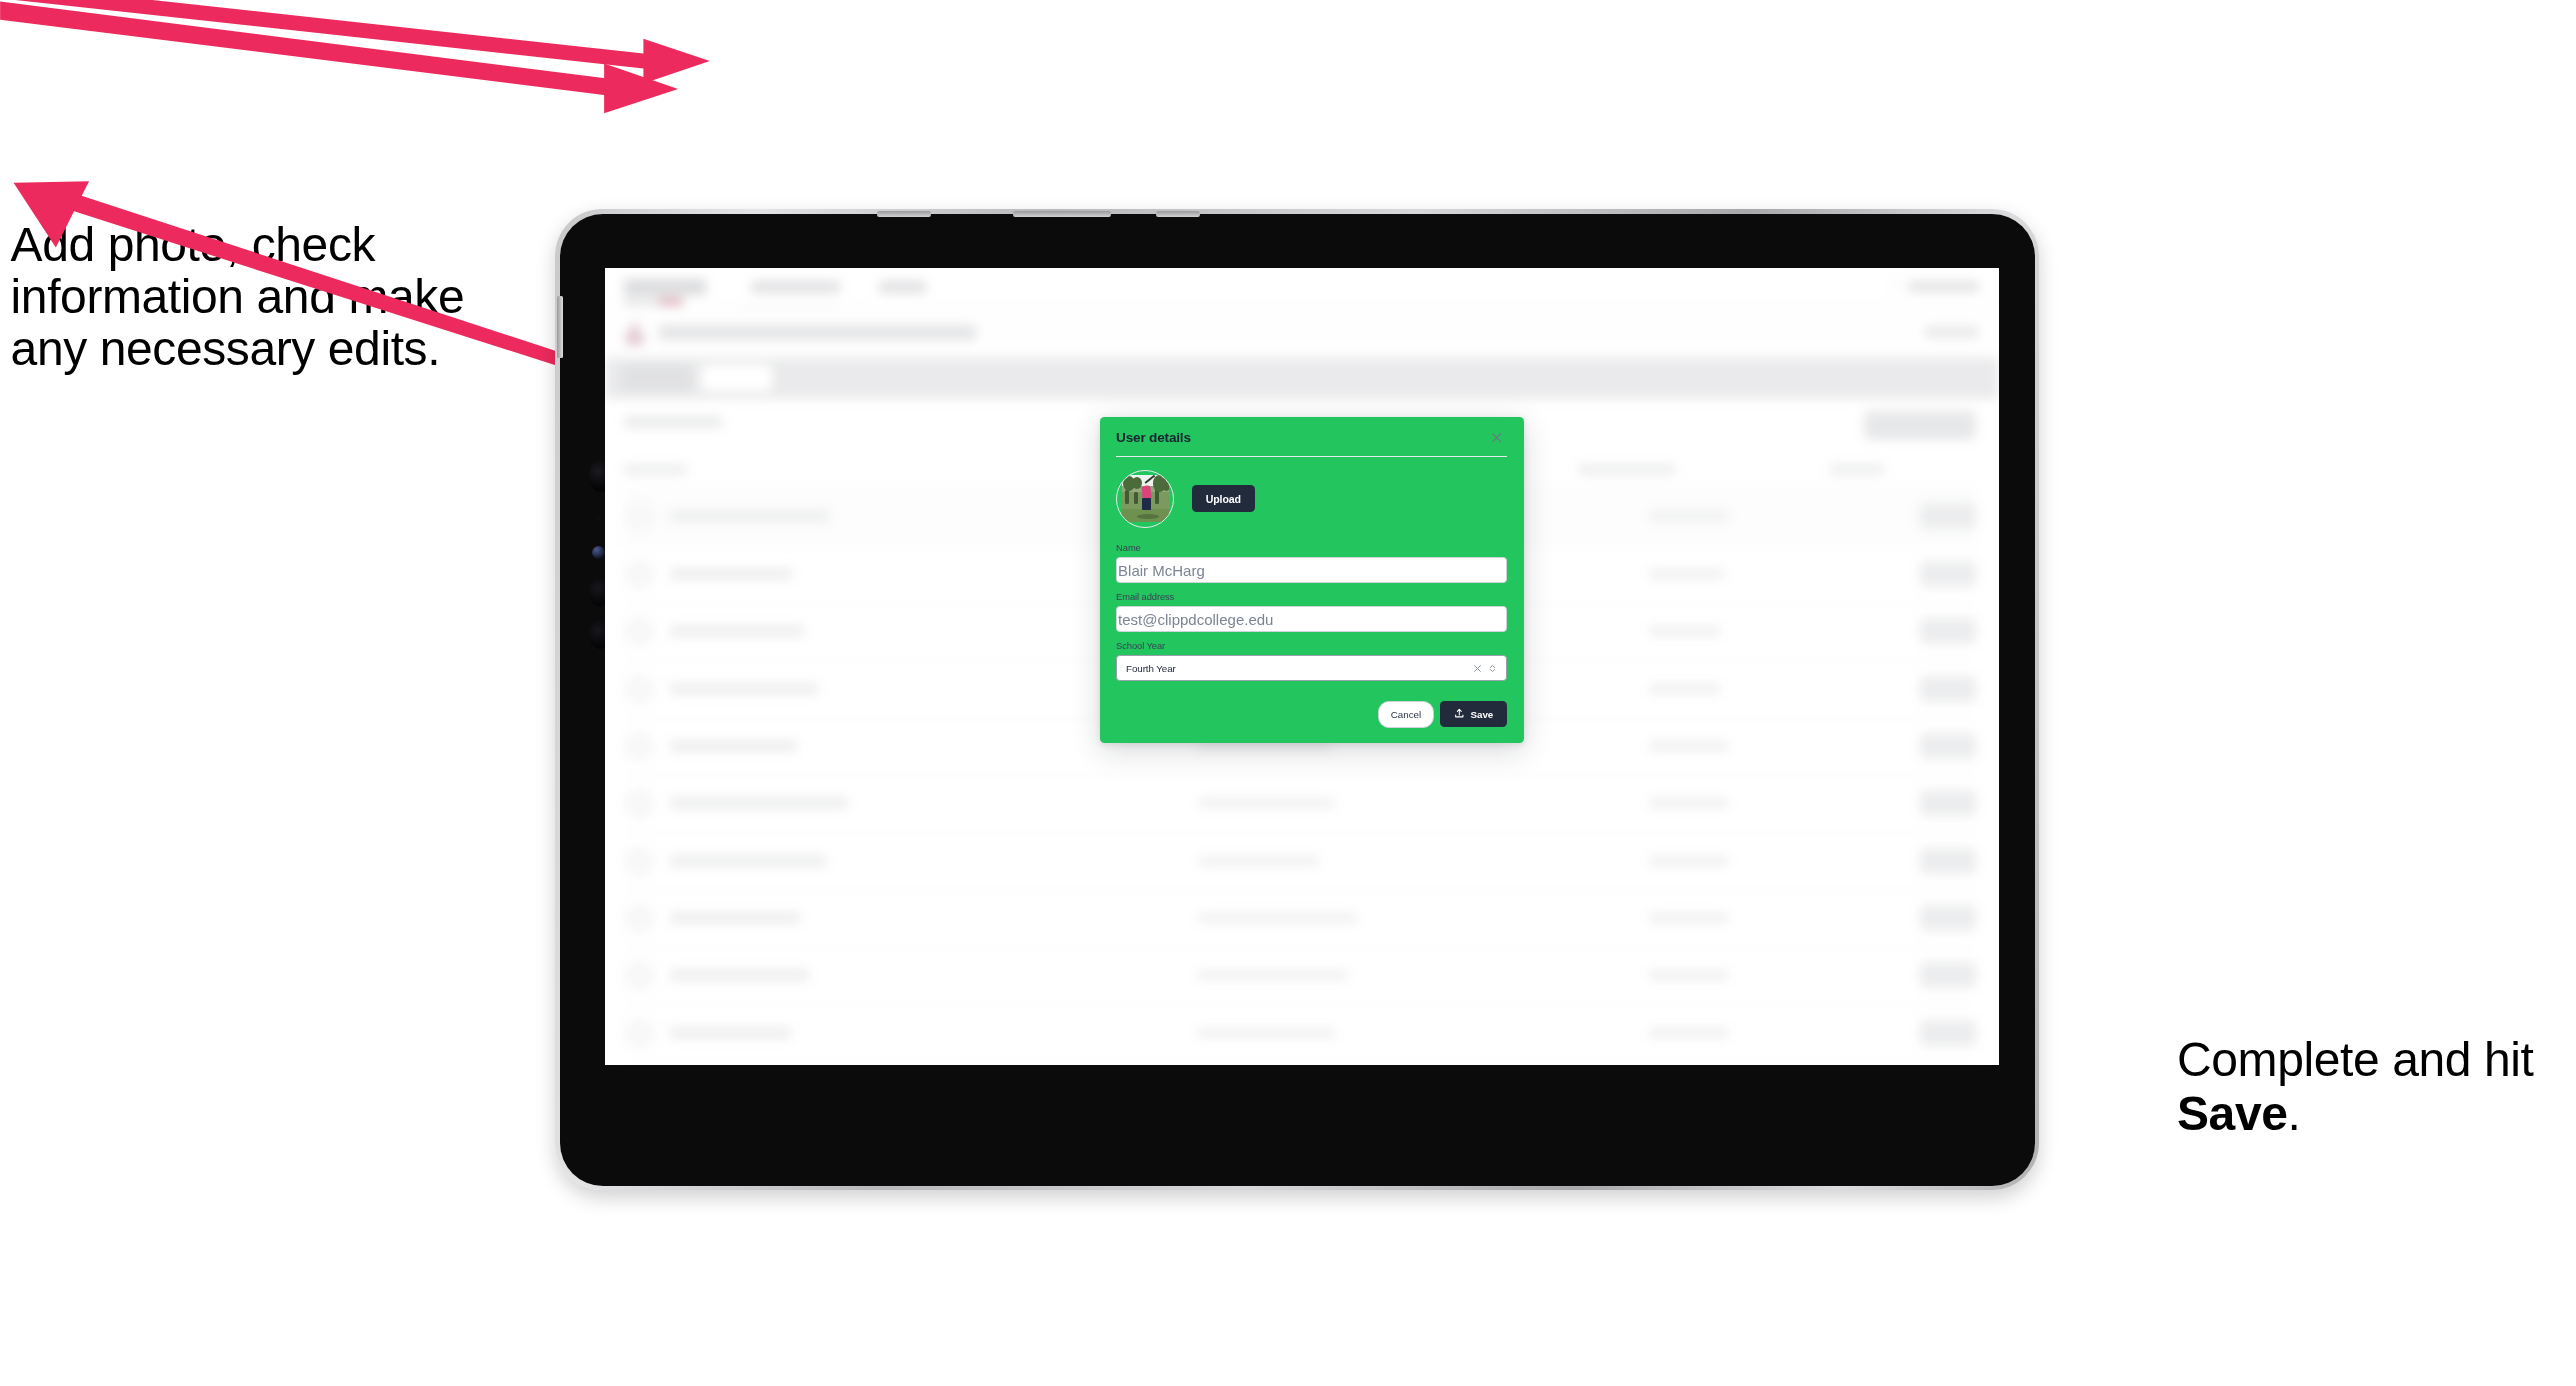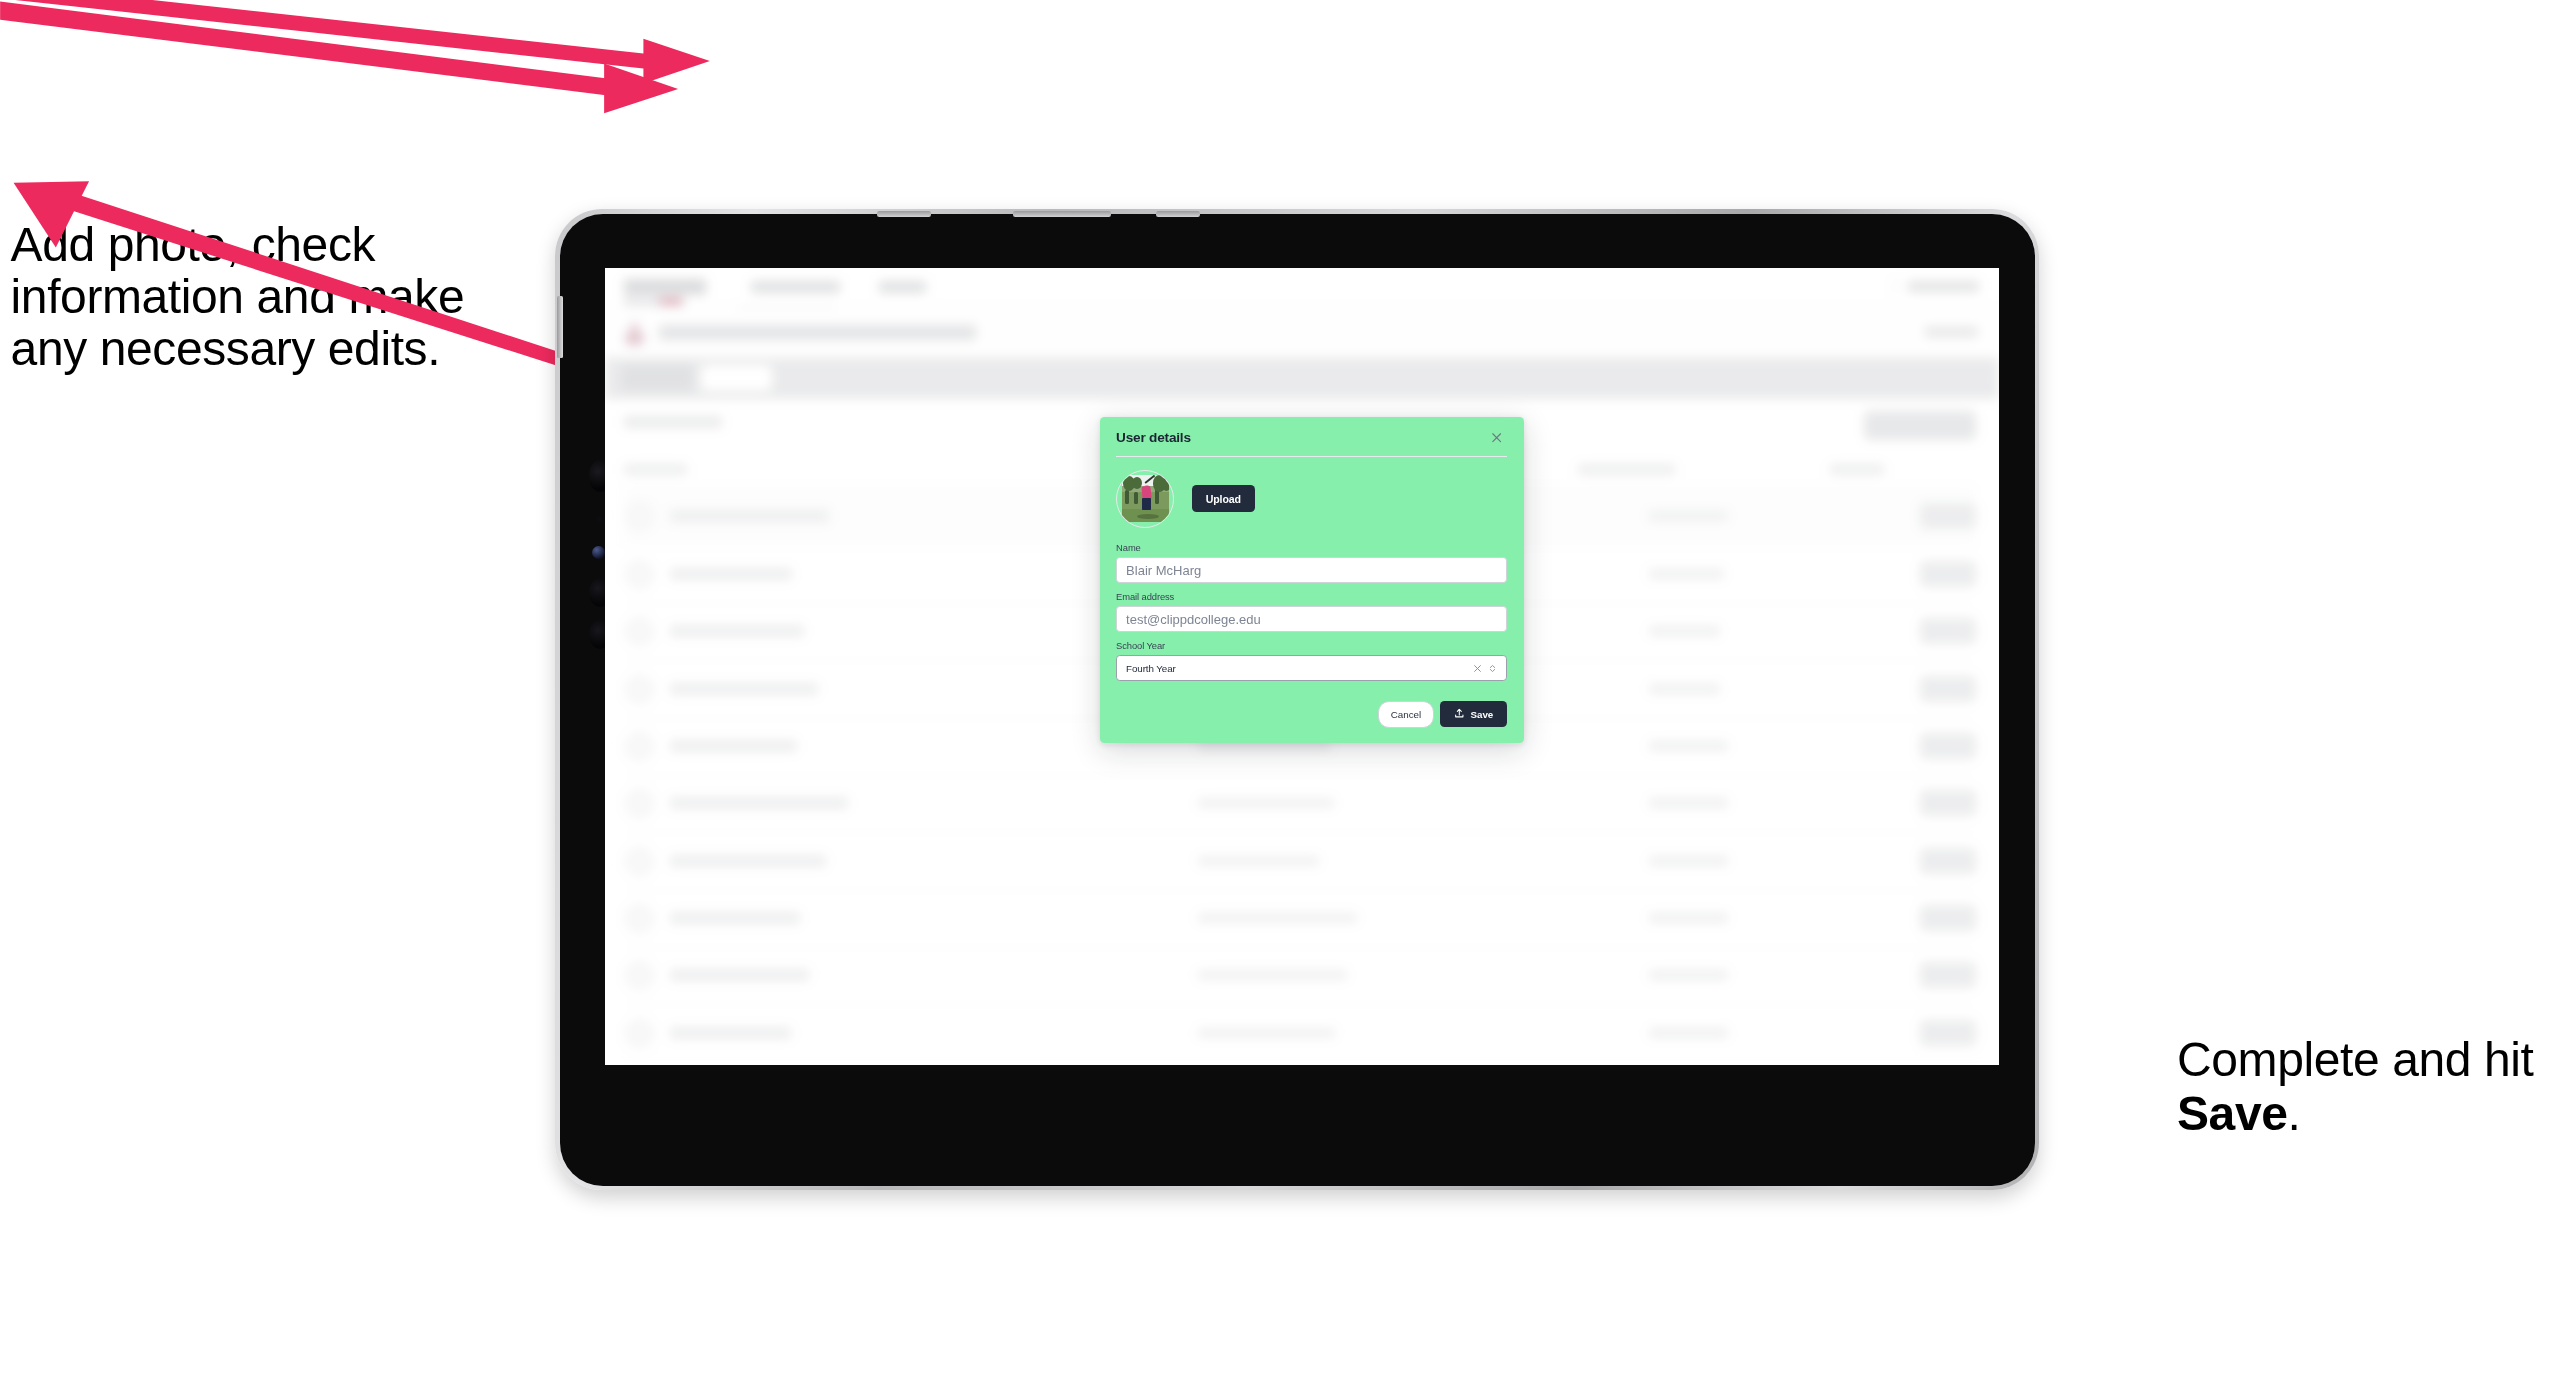--- a/index.html
+++ b/index.html
@@ -222,21 +222,21 @@
   .row-year { position:absolute; left: 1025px; height: 10.6px; background:#dfe1e5; border-radius:1.5px;}
   .row-edit { position:absolute; right: 0; width: 56px; height: 26px; background:#d9dbdf; border-radius:4.5px;}
   .app-row.hi { background: #fafbfc; }
 
   
   #modal {
     position: absolute;
     left: 495px;
     top: 149px;
     width: 424px;
-    background: #86efac;
+    background: #22c55e;
     border-radius: 4.5px;
     box-shadow: 0 7.5px 30px rgba(20,24,40,0.16), 0 1.5px 6px rgba(20,24,40,0.10);
     padding: 13.6px 16.6px 15px 16.6px;
     box-sizing: border-box;
     font-family: "Liberation Sans", sans-serif;
   }
   #modal-header {
     display: flex; align-items: flex-start; justify-content: space-between;
     border-bottom: 0.8px solid #e8eaed;
     padding-bottom: 8.3px;
@@ -312,22 +312,22 @@
   .field-label {
     font-size: 9.4px; color: #3a4355; margin-bottom: 4.5px; display: block;
     letter-spacing: -0.1px;
   }
   .field-input {
     width: 100%;
     box-sizing: border-box;
     height: 26px;
     border: 0.8px solid #cfd3da;
     border-radius: 3.8px;
-    padding: 0 9px;
-    font-size: 13px;
+    padding: 0 1px;
+    font-size: 15px;
     color: #7d8493;
     background: #ffffff;
     font-family: "Liberation Sans", sans-serif;
     outline: none;
   }
   .field-input::placeholder { color: #7d8493; }
 
   #school-year-select {
     width: 100%;
     box-sizing: border-box;

